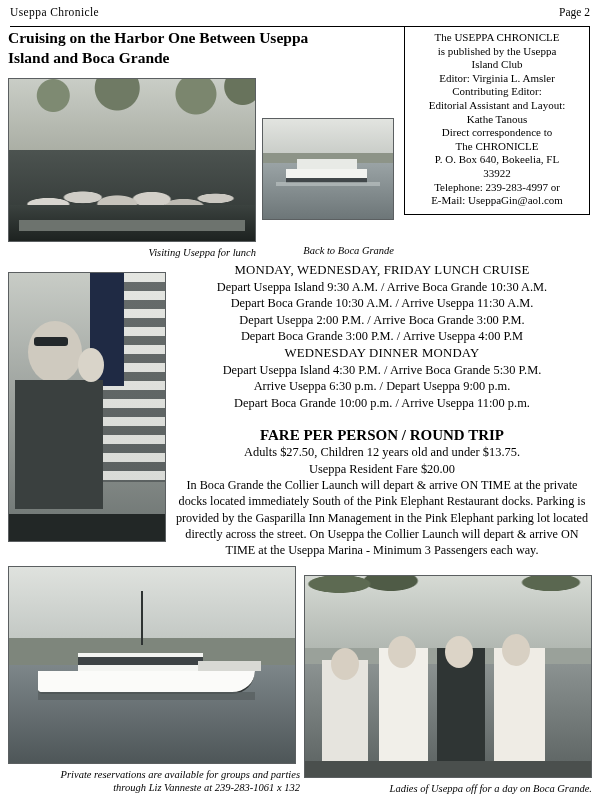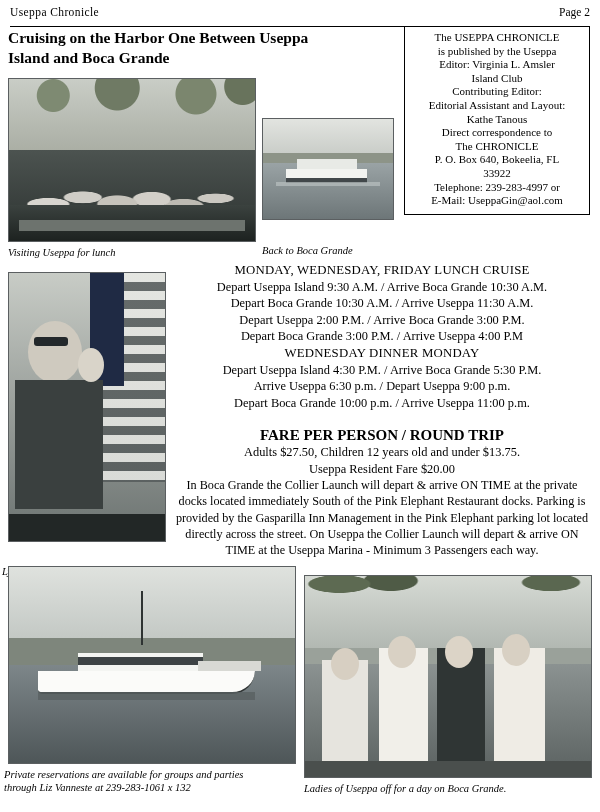--- a/index.html
+++ b/index.html
@@ -68,21 +68,21 @@
     position: absolute;
     overflow: hidden;
     background: #9aa0a2;
     border: 1px solid #5b5f61;
     box-sizing: border-box;
   }
   .cap {
     position: absolute;
     font-style: italic;
     font-size: 10.5px;
-    text-align: left;
+    text-align: right;
     line-height: 13px;
   }
 
   
   #photo-group-lunch { top: 78px; left: 8px; width: 248px; height: 164px; }
   #cap-group-lunch { top: 246px; left: 8px; width: 248px; }
 
   
   #photo-boat-return { top: 118px; left: 262px; width: 132px; height: 102px; }
   #cap-boat-return { top: 244px; left: 262px; width: 132px; }
@@ -142,22 +142,22 @@
   </div>
 
   <div class="headline">
     <div>Cruising on the Harbor One Between Useppa</div>
     <div>Island and Boca Grande</div>
   </div>
 
   <div class="infobox">
     <div>The USEPPA CHRONICLE</div>
     <div>is published by the Useppa</div>
+    <div>Island Club</div>
     <div>Editor: Virginia L. Amsler</div>
-    <div>Island Club</div>
     <div>Contributing Editor:</div>
     <div>Editorial Assistant and Layout:</div>
     <div>Kathe Tanous</div>
     <div>Direct correspondence to</div>
     <div>The CHRONICLE</div>
     <div>P. O. Box 640, Bokeelia, FL</div>
     <div>33922</div>
     <div>Telephone: 239-283-4997 or</div>
     <div>E-Mail: UseppaGin@aol.com</div>
   </div>

